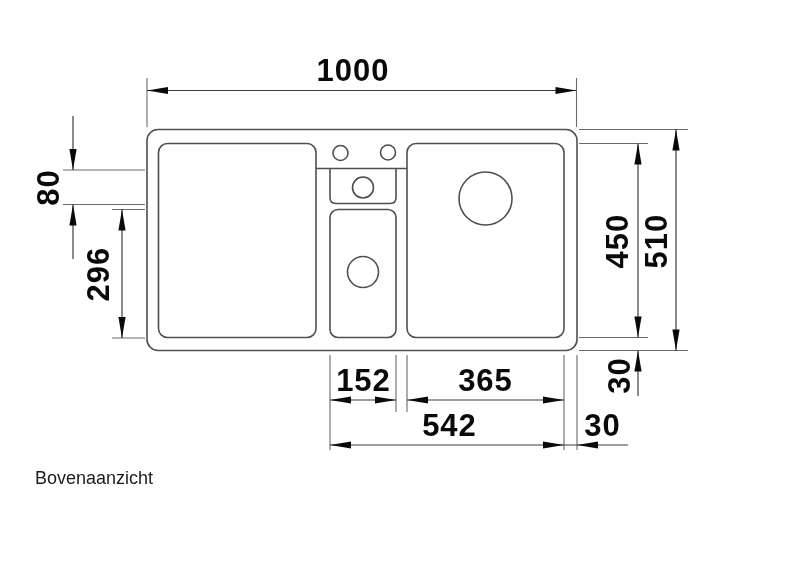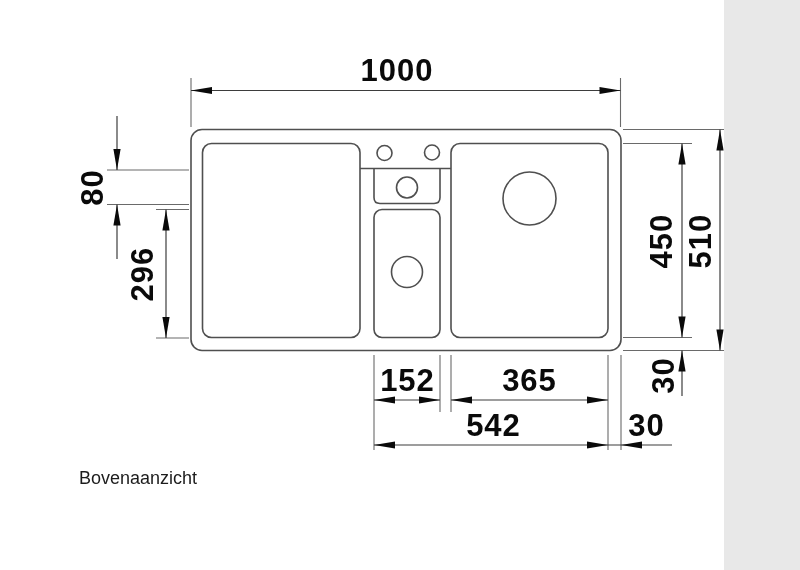--- a/index.html
+++ b/index.html
@@ -3,22 +3,22 @@
 <meta charset="utf-8">
 <style>
   :root{
     --background-color:#ffffff;
     --line-color:#4f4f4f;
     --dimension-color:#3d3d3d;
     --text-color:#0a0a0a;
   }
   html,body{margin:0;padding:0;background:#e8e8e8;}
   .page{
-    position:relative;width:680px;height:570px;background:var(--background-color);
-    font-family:"Liberation Sans",sans-serif;overflow:hidden;padding-left:44px;
+    position:relative;width:800px;height:570px;background:var(--background-color);
+    font-family:"Liberation Sans",sans-serif;overflow:hidden;
   }
   svg{display:block;}
   .shape{fill:none;stroke:var(--line-color);stroke-width:1.6;}
   .ext{fill:none;stroke:#6a6a6a;stroke-width:1.1;}
   .dim{fill:none;stroke:var(--dimension-color);stroke-width:1.2;}
   .arrow{fill:var(--text-color);stroke:none;}
   .dimtext{
     fill:var(--text-color);font-family:"Liberation Sans",sans-serif;
     font-weight:bold;font-size:31px;letter-spacing:1px;
     text-anchor:middle;dominant-baseline:central;

